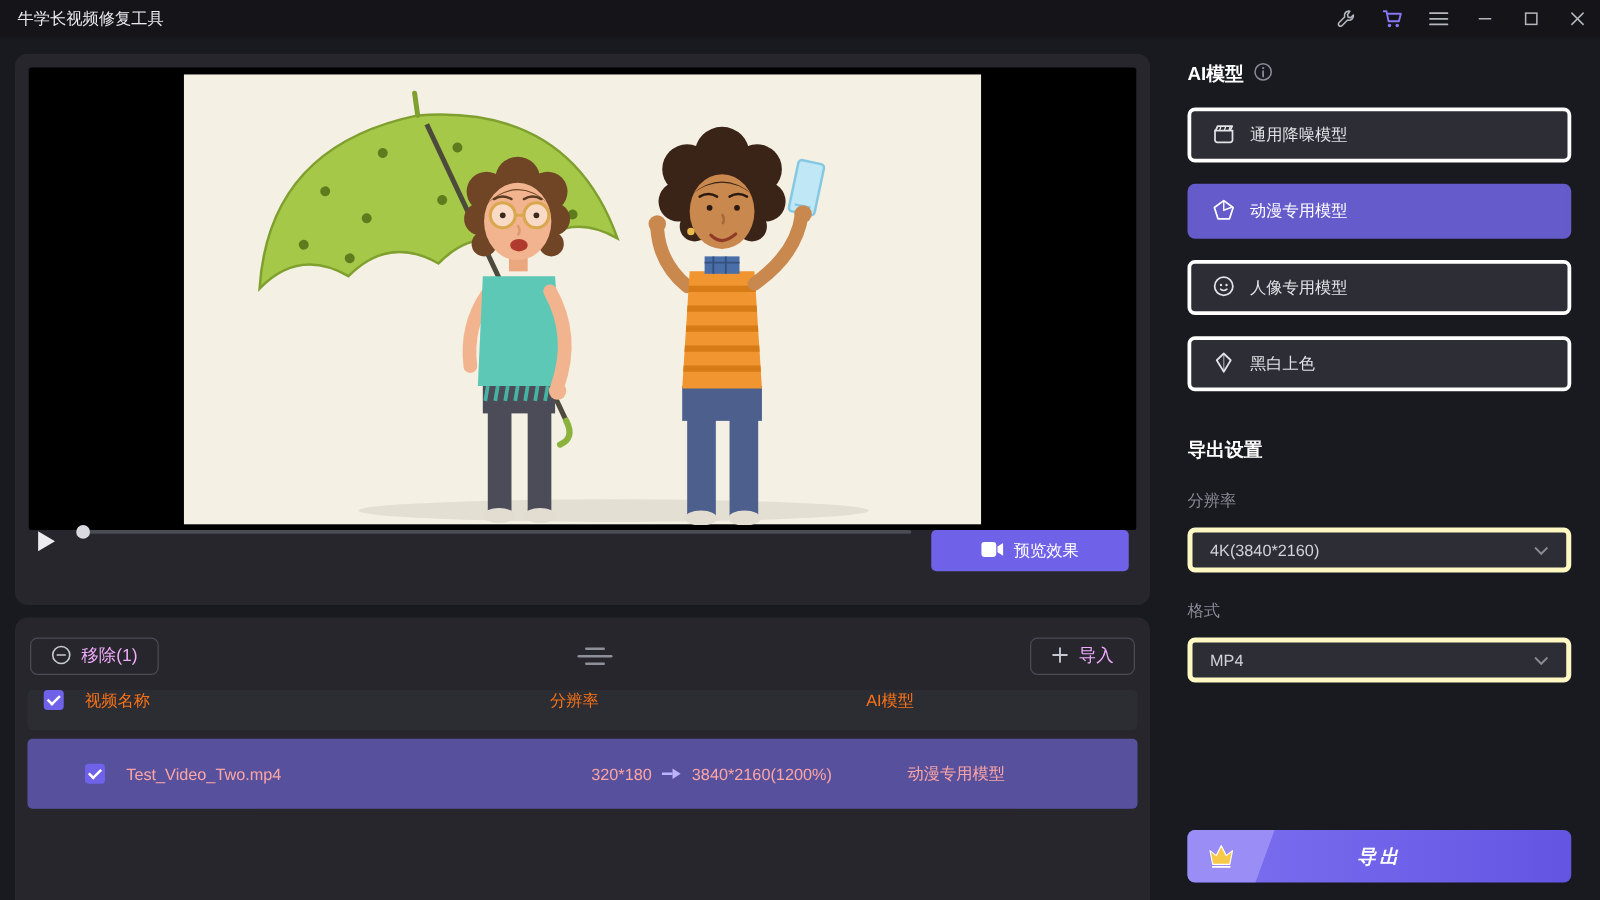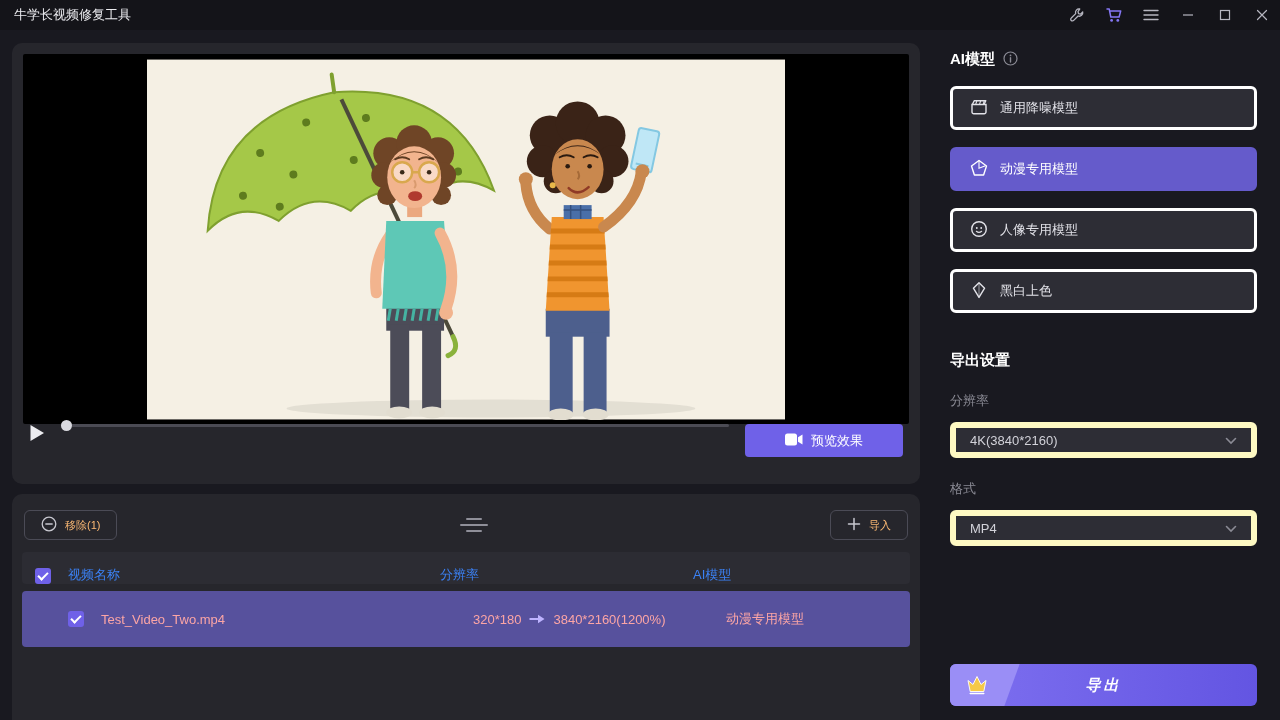--- a/index.html
+++ b/index.html
@@ -20,42 +20,42 @@
   .player-panel { background:#26262c; border-radius:10px; padding:11px; height:441px; }
   .video-area { height:370px; background:#000; display:flex; align-items:center; justify-content:center; border-radius:2px; overflow:hidden; }
   .controls { height:49px; display:flex; align-items:flex-start; gap:16px; padding:0 6px; }
   .play-btn { display:flex; align-items:center; cursor:pointer; }
   .slider { flex:1; height:3px; background:#4b4b54; border-radius:2px; position:relative; cursor:pointer; }
   .slider-thumb { position:absolute; top:-4px; left:0; width:11px; height:11px; border-radius:50%; background:#d9d9df; }
   .preview-btn { width:158px; height:33px; background:#6f61e8; border:none; border-radius:4px; color:#fff; font-size:13px; display:flex; align-items:center; justify-content:center; gap:8px; cursor:pointer; font-family:inherit; }
 
   .file-panel { flex:1; margin-top:10px; background:#26262c; border-radius:10px 10px 0 0; padding:10px 10px 0; display:flex; flex-direction:column; }
   .file-toolbar { display:flex; align-items:center; justify-content:space-between; height:42px; padding:0 2px; }
-  .ghost-btn { height:30px; border:1px solid #4b4b56; border-radius:6px; background:transparent; color:#fdba74; font-size:11px; display:flex; align-items:center; gap:8px; padding:0 16px; cursor:pointer; font-family:inherit; }
+  .ghost-btn { height:30px; border:1px solid #4b4b56; border-radius:6px; background:transparent; color:#f0abfc; font-size:14px; display:flex; align-items:center; gap:8px; padding:0 16px; cursor:pointer; font-family:inherit; }
   .handle-icon { display:flex; flex-direction:column; gap:4px; align-items:center; cursor:pointer; padding:4px 8px; }
   .handle-icon span { display:block; height:2px; border-radius:1px; background:#8f8f99; }
   .handle-icon .l1 { width:16px; } .handle-icon .l2 { width:28px; } .handle-icon .l3 { width:16px; }
 
-  .table-header { height:32px; margin-top:6px; background:#2c2c33; border-radius:4px; display:flex; align-items:flex-end; font-size:13px; color:#3b82f6; }
+  .table-header { height:32px; margin-top:6px; background:#2c2c33; border-radius:4px; display:flex; align-items:flex-start; font-size:13px; color:#f97316; }
   .table-row { height:56px; margin-top:7px; background:#57519d; border-radius:4px; display:flex; align-items:center; font-size:13px; color:#fca5a5; cursor:pointer;padding-left:33px; }
   .col-check { width:46px; padding-left:13px; display:flex; align-items:center; }
   .col-name { width:372px; }
   .col-res { width:253px; display:flex; align-items:center; gap:8px; }
   .col-model { flex:1; }
   .cb { width:16px; height:16px; border-radius:3px; background:#6f61e8; position:relative; cursor:pointer; }
   .cb::after { content:""; position:absolute; left:3px; top:4px; width:8px; height:4px; border-left:2px solid #fff; border-bottom:2px solid #fff; transform:rotate(-45deg); }
 
   
   .sidebar { flex:1; padding:20px 23px 14px 30px; display:flex; flex-direction:column; }
   .sb-heading { font-size:15px; font-weight:bold; color:#fff; display:flex; align-items:center; gap:8px; }
   .model-btn { height:44px; margin-top:17px; background:#2d2d35; border:3px solid #ffffff; border-radius:6px; display:flex; align-items:center; gap:12px; padding:0 17px; font-size:13px; color:#e2e2e8; cursor:pointer; font-family:inherit; }
   .model-btn.active { background:#655bcb; border-color:#655bcb; color:#fff; }
   .export-heading { margin-top:38px; }
   .field-label { margin-top:22px; font-size:13px; color:#8b8b95; }
-  .dropdown { height:36px; margin-top:12px; background:#2d2d35; border:6px solid #fef9c3; border-radius:6px; display:flex; align-items:center; justify-content:space-between; padding:0 14px; font-size:13px; color:#d2d2d9; cursor:pointer; }
+  .dropdown { height:36px; margin-top:12px; background:#2d2d35; border:4px solid #fef9c3; border-radius:6px; display:flex; align-items:center; justify-content:space-between; padding:0 14px; font-size:13px; color:#d2d2d9; cursor:pointer; }
   .export-btn { margin-top:auto; height:42px; border:none; border-radius:6px; position:relative; overflow:hidden; background:linear-gradient(90deg,#7e70f0,#6355e2); display:flex; align-items:center; justify-content:center; color:#fff; font-size:15px; font-weight:bold; letter-spacing:3px; cursor:pointer; font-family:inherit;font-style:italic; }
   .export-btn::before { content:""; position:absolute; left:-14px; top:0; width:76px; height:100%; background:#9a8ef6; transform:skewX(-20deg); }
   .export-crown { position:absolute; left:15px; top:10px; }
   .export-label { position:relative; }
 </style>
 </head>
 <body>
 
 <div class="titlebar">
   <div class="tb-title">牛学长视频修复工具</div>

